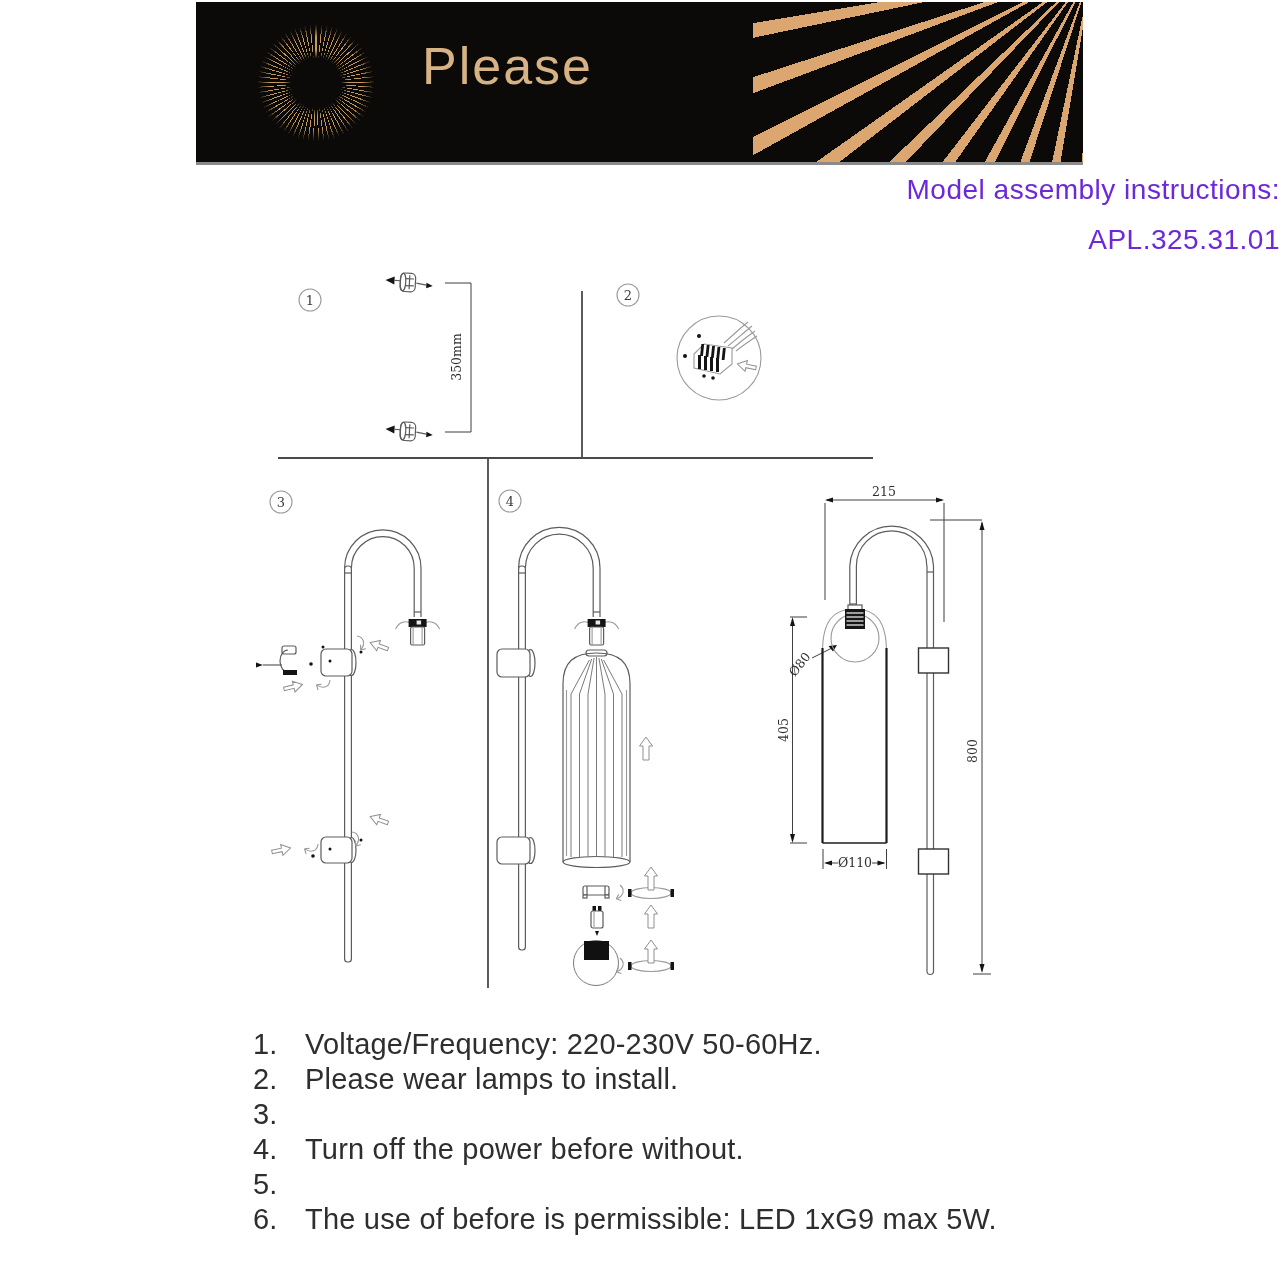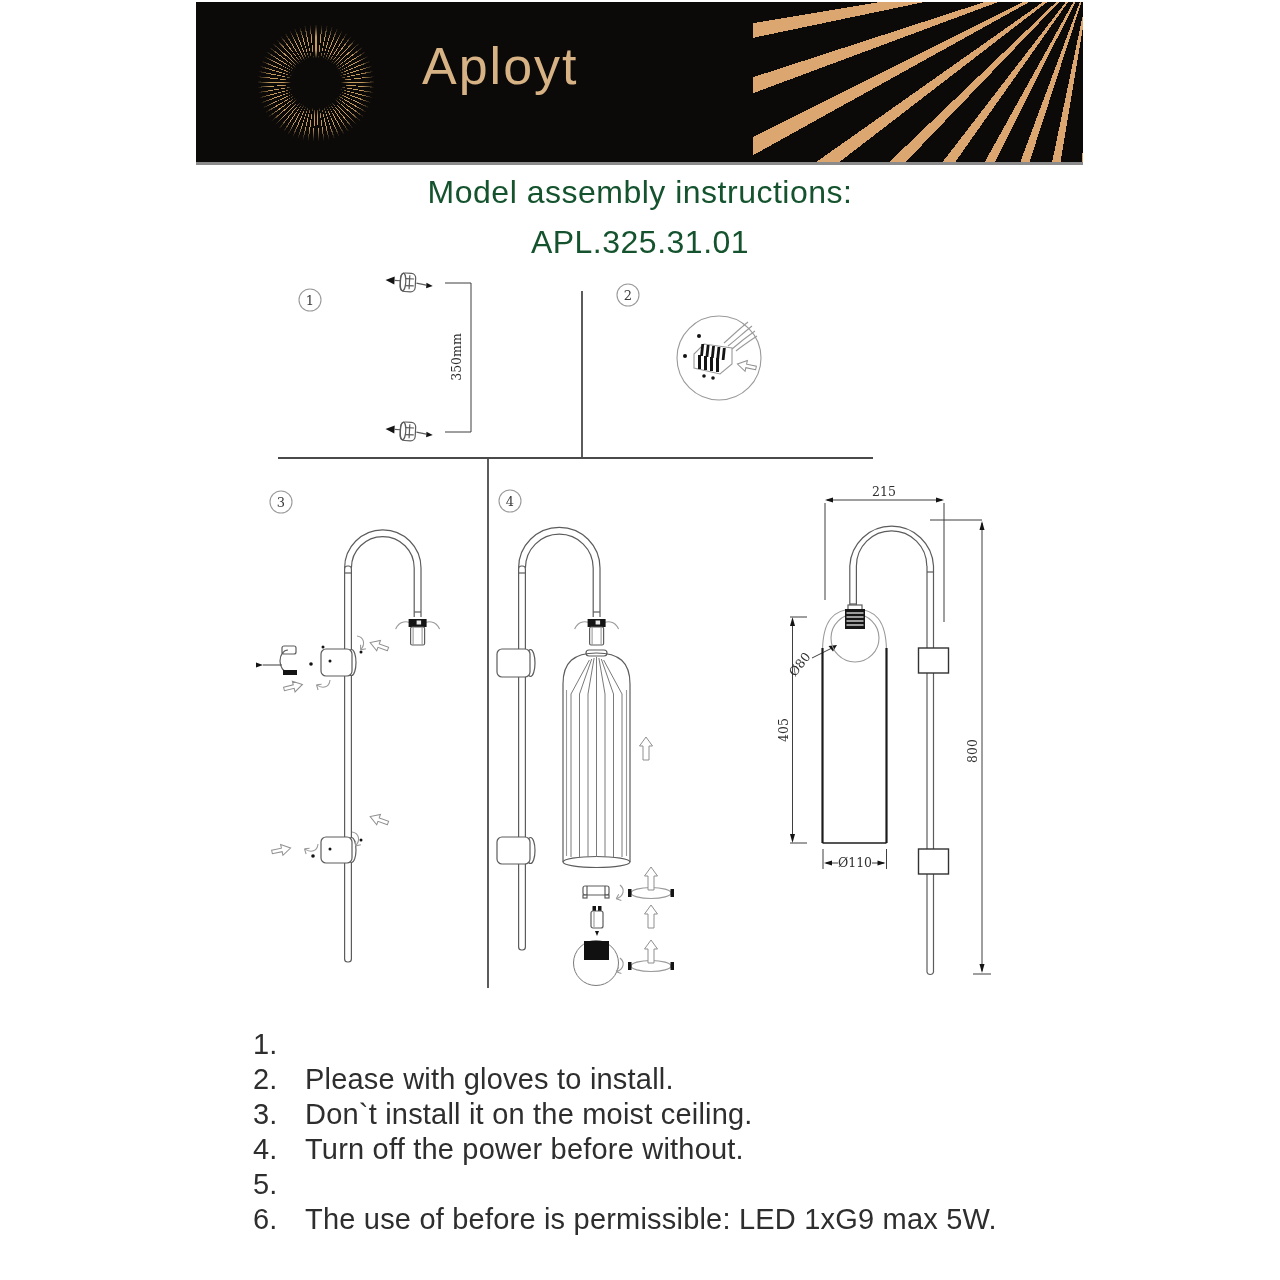--- a/index.html
+++ b/index.html
@@ -14,22 +14,22 @@
   .sunburst{position:absolute;left:62px;top:23px;width:116px;height:116px;border-radius:50%;
           background:repeating-conic-gradient(#c59a5e 0deg 1.15deg, #0c0a08 1.15deg 5.2deg);}
   .sunburst::after{content:"";position:absolute;inset:-2px;border-radius:50%;
           background:radial-gradient(circle,
               #0c0a08 0 25px, rgba(12,10,8,.55) 28px, rgba(12,10,8,0) 33px 46px,
               rgba(12,10,8,.85) 56px, #0c0a08 60px);}
   .brand{position:absolute;left:226px;top:34px;font-size:52px;font-weight:400;
           color:#d6b284;letter-spacing:2px;}
 
   
-  .title-line{position:absolute;left:0;width:1280px;text-align:center;color:#14532d;
-          font-size:32px;letter-spacing:.5px;}
+  .title-line{position:absolute;left:0;width:1280px;text-align:right;color:#6d28d9;
+          font-size:28px;letter-spacing:.5px;}
   .title-1{top:174px;}
   .title-2{top:224px;}
 
   
   .diagram{position:absolute;left:0;top:250px;}
   .ln{stroke:#4a4a4a;stroke-width:1.8;fill:none;}
   .thin{stroke:#5c5c5c;stroke-width:1.2;fill:none;}
   .lt{stroke:#9a9a9a;stroke-width:1.1;fill:none;}
   .rib{stroke:#7a7a7a;stroke-width:1;fill:none;}
   .dk{fill:#141414;stroke:none;}
@@ -43,21 +43,21 @@
   .instructions{position:absolute;left:253px;top:1027px;color:#2e2e2e;}
   .inst-row{display:flex;font-size:29px;line-height:35px;letter-spacing:.2px;}
   .inst-num{width:52px;flex:0 0 52px;}
 </style>
 </head>
 <body>
 
 <div class="banner">
   <div class="corner-rays"></div>
   <div class="sunburst"></div>
-  <div class="brand">Aployt</div>
+  <div class="brand">Please</div>
 </div>
 
 <div class="title-line title-1">Model assembly instructions:</div>
 <div class="title-line title-2">APL.325.31.01</div>
 
 <svg class="diagram" width="1280" height="770" viewBox="0 250 1280 770">
   <defs>
     <path id="harrow" d="M0,-1.8 L10,-1.8 L10,-5.5 L19,0 L10,5.5 L10,1.8 L0,1.8 Z"></path>
     <path id="uarrow" d="M0,0 L6.5,9 L3,9 L3,23 L-3,23 L-3,9 L-6.5,9 Z"></path>
     <g id="hook">
@@ -304,28 +304,28 @@
     <line x1="846.5" y1="621" x2="863.5" y2="621" stroke="#fafafa" stroke-width="1.2"></line>
     <line x1="846.5" y1="625" x2="863.5" y2="625" stroke="#fafafa" stroke-width="1.2"></line>
     <rect x="918.5" y="648" width="30" height="25" stroke="#333" stroke-width="1.4" fill="#ffffff"></rect>
     <rect x="918.5" y="849" width="30" height="25" stroke="#333" stroke-width="1.4" fill="#ffffff"></rect>
   </g>
 </svg>
 
 <div class="instructions">
   <div class="inst-row">
     <span class="inst-num">1.</span>
+    <span>Voltage/Frequency: 220-230V 50-60Hz.</span>
   </div>
   <div class="inst-row">
     <span class="inst-num">2.</span>
-    <span>Please with gloves to install.</span>
+    <span>Please wear lamps to install.</span>
   </div>
   <div class="inst-row">
     <span class="inst-num">3.</span>
-    <span>Don`t install it on the moist ceiling.</span>
   </div>
   <div class="inst-row">
     <span class="inst-num">4.</span>
     <span>Turn off the power before without.</span>
   </div>
   <div class="inst-row">
     <span class="inst-num">5.</span>
   </div>
   <div class="inst-row">
     <span class="inst-num">6.</span>

